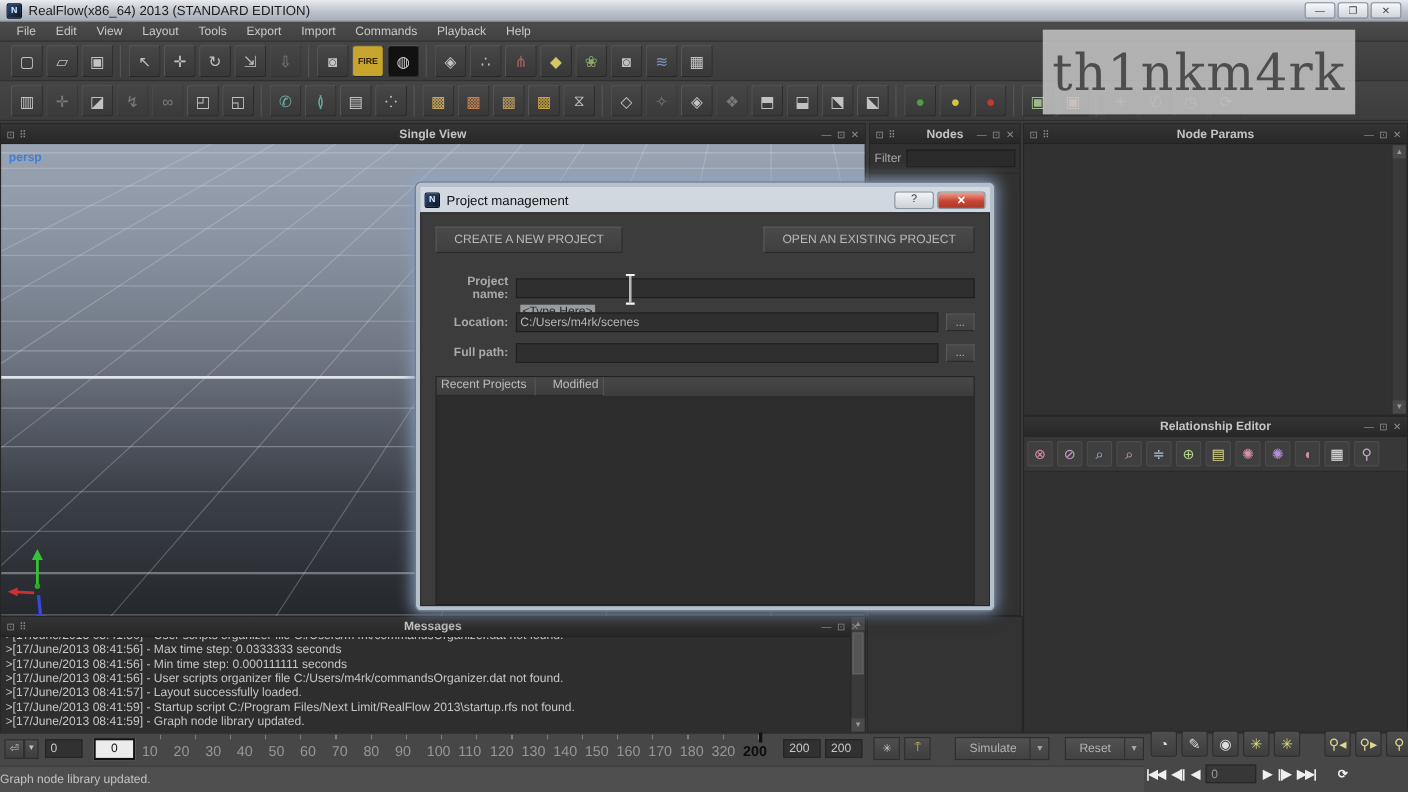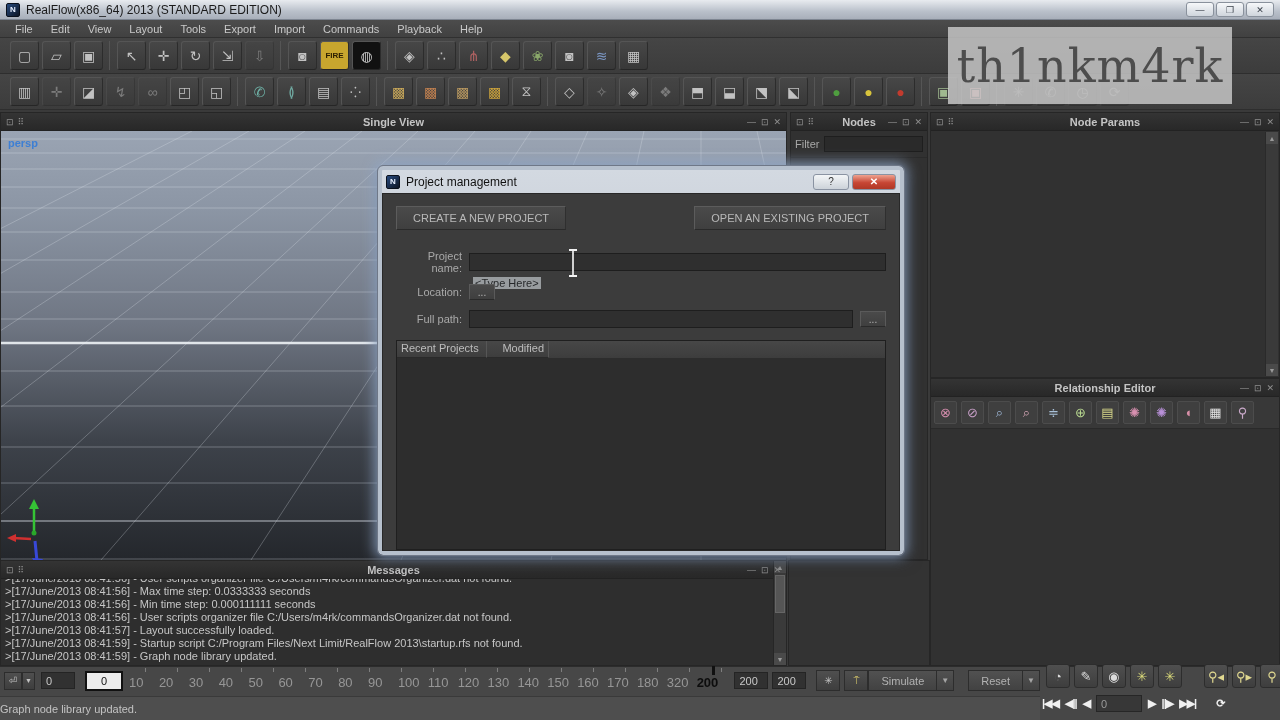--- a/index.html
+++ b/index.html
@@ -122,21 +122,21 @@
   .dlg-btn { width:36px; height:16px; border:1px solid #8a93a2; border-radius:3px; font-size:10px;
     display:flex; align-items:center; justify-content:center; background:linear-gradient(#f3f5f7,#ccd2d9); color:#333; }
   .dlg-btn.close { width:44px; background:linear-gradient(#efa28f,#c74634 55%,#b03826); color:#fff; font-weight:bold; }
   #dlg-client { position:absolute; left:0; top:23px; right:0; bottom:0; background:#3c3c3c; border:1px solid #282828;
     padding:10px 13px 0 13px; display:flex; flex-direction:column; }
   #dlg-topbtns { display:flex; justify-content:space-between; margin-top:2px; }
   .big-btn { height:24px; padding:0 16px; background:linear-gradient(#4a4a4a,#3f3f3f); border:1px solid #5c5c5c;
     border-bottom-color:#2a2a2a; border-right-color:#2f2f2f; color:#b9b9b9; font-size:11px;
     display:flex; align-items:center; }
   .frow { display:flex; align-items:center; margin-top:10px; gap:7px; }
-  .frow .lbl { width:66px; text-align:right; color:#a9a9a9; font-size:11px; flex:none; }
+  .frow .lbl { width:66px; text-align:right; color:#a9a9a9; font-size:11px; flex:none;font-weight:bold; }
   .field { flex:1; height:18px; background:#2f2f2f; border:1px solid #1e1e1e; color:#b5b5b5;
     font-size:11px; display:flex; align-items:center; padding:0 3px; }
   .sel-text { background:#989c9f; color:#26282a; padding:0 2px;margin-top:42px; }
   .browse-btn { width:26px; height:16px; background:linear-gradient(#4a4a4a,#3f3f3f); border:1px solid #5a5a5a;
     border-bottom-color:#2a2a2a; color:#b5b5b5; font-size:10px; display:flex; align-items:center; justify-content:center; flex:none; }
   #recent-table { margin-top:12px; display:flex; flex-direction:column; flex:1; border:1px solid #1f1f1f; }
   #recent-head { display:flex; height:17px; background:linear-gradient(#474747,#3d3d3d); }
   .th { border-right:1px solid #565656; border-bottom:1px solid #2a2a2a; color:#bdbdbd; font-size:11px;
     padding:1px 4px 0 4px; }
   .th.c1 { width:90px; } .th.c2 { width:62px;text-align:right; } .th.c3 { flex:1; border-right:none; }
@@ -424,21 +424,21 @@
         <div class="tick">160</div>
         <div class="tick">170</div>
         <div class="tick">180</div>
         <div class="tick">320</div>
         <div class="tick current">200</div>
       </div>
     <div class="frame-field" id="end-frame">200</div>
     <div class="frame-field" id="max-frame">200</div>
     <div class="small-btn" style="width:24px;height:21px;margin-left:6px">✳</div>
     <div class="small-btn" style="width:24px;height:21px;margin-left:4px;color:#d8c86a">⍑</div>
-    <div class="sim-btn" style="">Simulate</div>
+    <div class="sim-btn" style="margin-left:22px">Simulate</div>
     <div class="dd">▼</div>
     <div class="sim-btn" style="margin-left:14px">Reset</div>
     <div class="dd">▼</div>
   </div>
   <div id="statusbar">
     <span>Graph node library updated.</span>
   </div>
 
   <div id="right-controls">
     <div id="rc-row1">
@@ -481,20 +481,23 @@
       <div class="big-btn">OPEN AN EXISTING PROJECT</div>
     </div>
     <div class="frow" style="margin-top:20px">
       <div class="lbl">Project name:</div>
       <div class="field">
         <span class="sel-text">&lt;Type Here&gt;</span>
       </div>
     </div>
     <div class="frow">
       <div class="lbl">Location:</div>
+      <div class="field">
+        <span>C:/Users/m4rk/scenes</span>
+      </div>
       <div class="browse-btn">...</div>
     </div>
     <div class="frow">
       <div class="lbl">Full path:</div>
       <div class="field">
         <span></span>
       </div>
       <div class="browse-btn">...</div>
     </div>
     <div id="recent-table">

